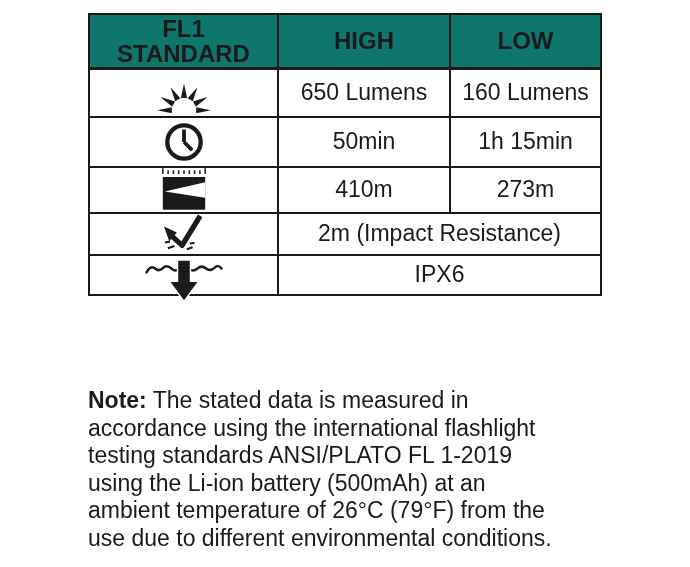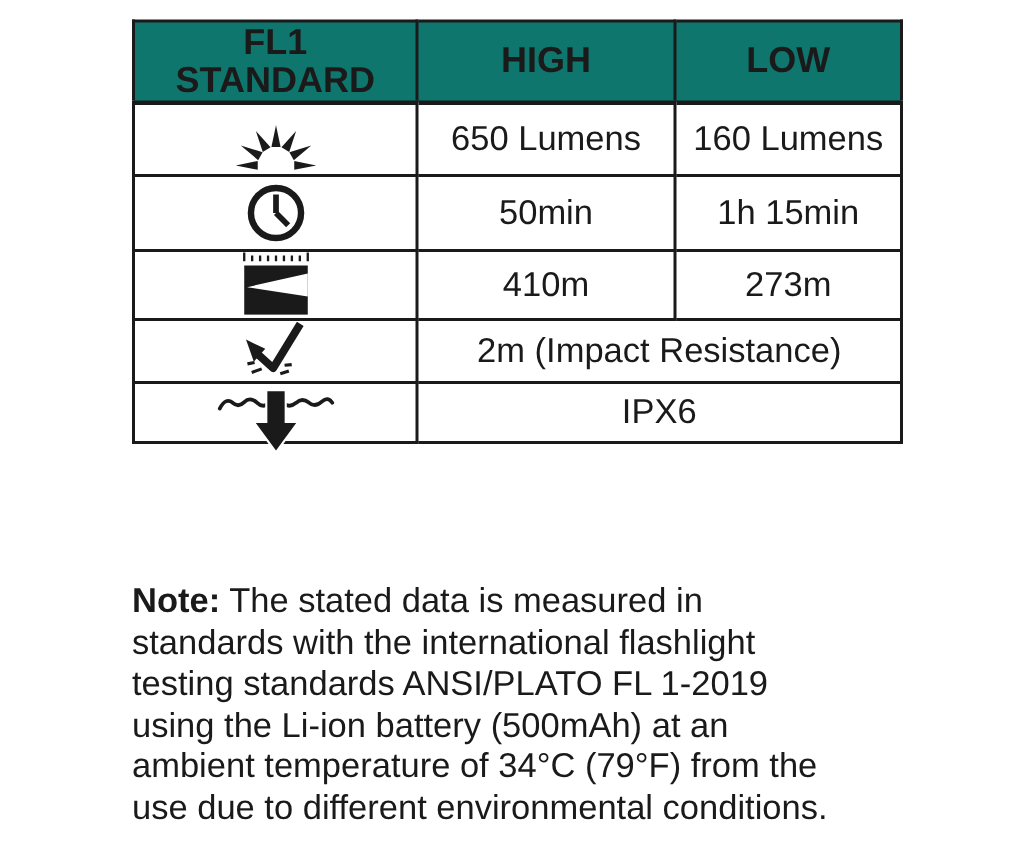--- a/index.html
+++ b/index.html
@@ -128,18 +128,18 @@
         <polygon class="fill" points="36,4 48,4 48,26 56,26 42,45 28,26 36,26"></polygon>
       </svg>
     </td>
     <td class="val" colspan="2">IPX6</td>
   </tr>
 </tbody>
   </table>
 
 <div class="note">
   <div class="note-line"><b>Note:</b> <span>The stated data is measured in</span></div>
-  <div class="note-line">standards with the international flashlight</div>
+  <div class="note-line">accordance using the international flashlight</div>
   <div class="note-line">testing standards ANSI/PLATO FL 1-2019</div>
   <div class="note-line">using the Li-ion battery (500mAh) at an</div>
-  <div class="note-line">ambient temperature of 34°C (79°F) from the</div>
+  <div class="note-line">ambient temperature of 26°C (79°F) from the</div>
   <div class="note-line">use due to different environmental conditions.</div>
 </div>
 
 </body></html>

